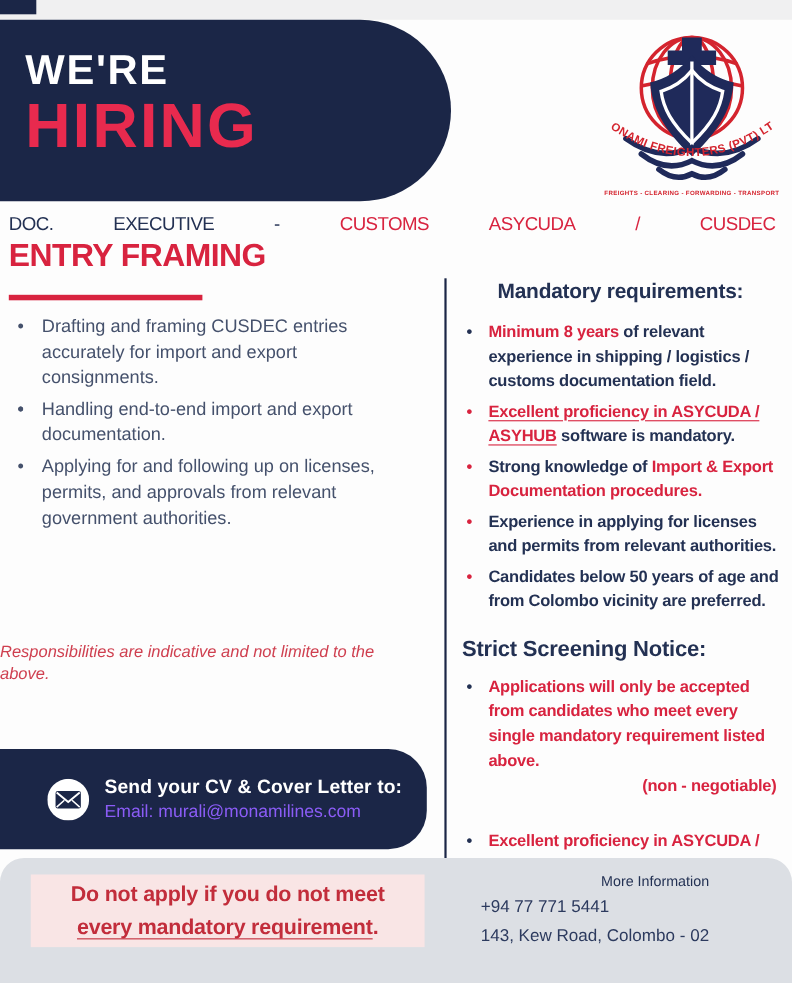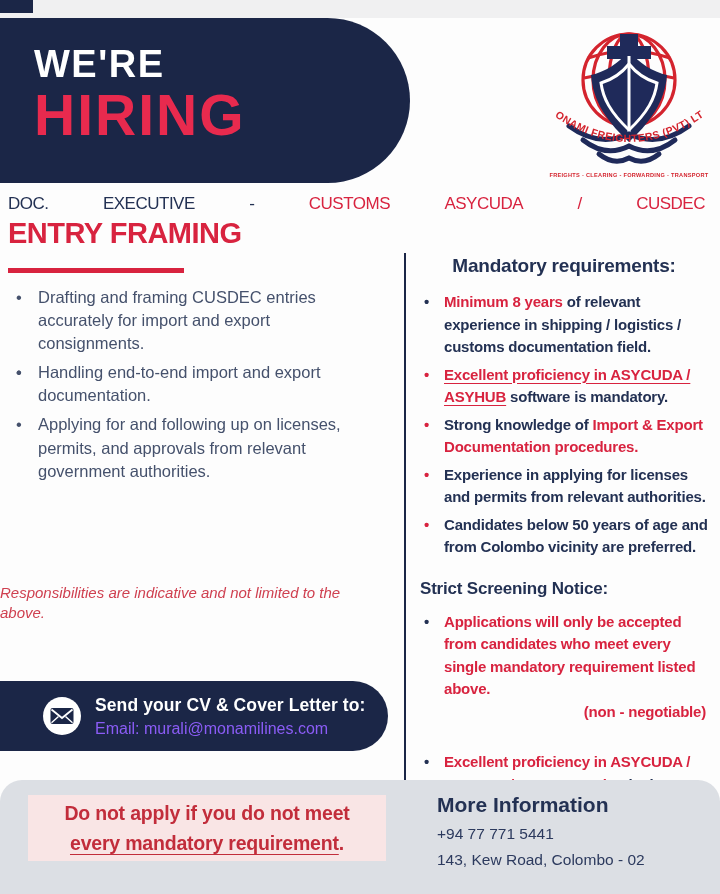--- a/index.html
+++ b/index.html
@@ -22,21 +22,21 @@
     position:relative;
     overflow:hidden;
   }
   .top-strip{position:absolute;left:0;top:0;width:720px;height:18px;background:#f0f0f1;}
   .corner-block{position:absolute;left:0;top:0;width:33px;height:13px;background:var(--navy);}
 
   
   .banner{
     position:absolute;left:0;top:18px;width:410px;height:165px;
     background:var(--navy);border-radius:0 84px 84px 0;
-    padding:26px 0 0 34px;
+    padding:26px 0 0 23px;
   }
   .banner-line1{color:#fff;font-weight:bold;font-size:38px;letter-spacing:1.5px;line-height:1.1;}
   .banner-line2{color:var(--red-bright);font-weight:bold;font-size:57px;letter-spacing:2px;line-height:1.05;}
 
   
   .logo{position:absolute;left:543px;top:20px;width:172px;height:160px;}
 
   
   .title-block{position:absolute;left:8px;top:195px;width:697px;}
   .title-line1{display:flex;justify-content:space-between;align-items:baseline;}
@@ -53,34 +53,34 @@
   .resp-item .dot{position:absolute;left:8px;top:0;color:var(--slate);}
   .note{
     position:absolute;left:0;top:583px;width:368px;
     color:var(--red-note);font-style:italic;font-size:15px;line-height:1.35;
   }
 
   .divider{position:absolute;left:404px;top:253px;width:2px;height:527px;background:var(--navy);}
 
   .right-col{position:absolute;left:420px;top:255px;width:288px;}
   .right-heading{color:var(--navy-text);font-weight:bold;font-size:19px;text-align:center;margin-bottom:14px;letter-spacing:-0.2px;}
-  .screen-heading{color:var(--navy-text);font-weight:bold;font-size:17px;margin:20px 0 12px 0;letter-spacing:-0.2px;}
+  .screen-heading{color:var(--navy-text);font-weight:bold;font-size:20px;margin:20px 0 12px 0;letter-spacing:-0.2px;}
   .req-item{position:relative;padding-left:24px;font-weight:bold;font-size:15px;line-height:1.5;margin-bottom:5px;letter-spacing:-0.2px;}
   .req-item .dot{position:absolute;left:4px;top:0;}
   .dot-navy{color:var(--navy-text);}
   .dot-red{color:var(--red);}
   .s-navy-b{color:var(--navy-text);}
   .s-red-b{color:var(--red);}
   .s-red-u{color:var(--red);text-decoration:underline;text-underline-offset:3px;}
   .right-tail{display:block;text-align:right;color:var(--red);padding-right:2px;}
   .gap-item{margin-top:28px;}
 
   
   .cv-pill{
-    position:absolute;left:0;top:681px;width:388px;height:70px;
+    position:absolute;left:0;top:681px;width:388px;height:91px;
     background:var(--navy);border-radius:0 35px 35px 0;
     display:flex;align-items:center;
   }
   .cv-icon-wrap{margin-left:43px;width:38px;height:38px;flex:0 0 auto;}
   .cv-text{margin-left:14px;color:#fff;}
   .cv-line1{font-weight:bold;font-size:17.5px;letter-spacing:0.1px;}
   .cv-line2{font-size:16px;margin-top:4px;color:#8b5cf6;}
 
   
   .band{
@@ -89,21 +89,21 @@
   }
   .warning-box{
     position:absolute;left:28px;top:15px;width:358px;height:66px;
     background:var(--pink);
     display:flex;flex-direction:column;justify-content:center;align-items:center;
     text-align:center;
   }
   .warning-line{color:var(--red-dark);font-weight:bold;font-size:19.5px;line-height:1.55;letter-spacing:-0.2px;}
   .warning-underline{text-decoration:underline;text-underline-offset:4px;}
   .contact{position:absolute;left:437px;top:13px;color:var(--navy-text);}
-  .contact-heading{font-weight:bold;font-size:21px;margin-bottom:8px;}
+  .contact-heading{font-weight:normal;font-size:13px;margin-bottom:8px;text-align:right;}
   .contact-line{font-size:15.5px;color:#2c3a5e;margin-bottom:8px;}
 </style>
 </head>
 <body>
 
 <div class="top-strip"></div>
 <div class="corner-block"></div>
 
 <div class="banner">
   <div class="banner-line1">WE'RE</div>

